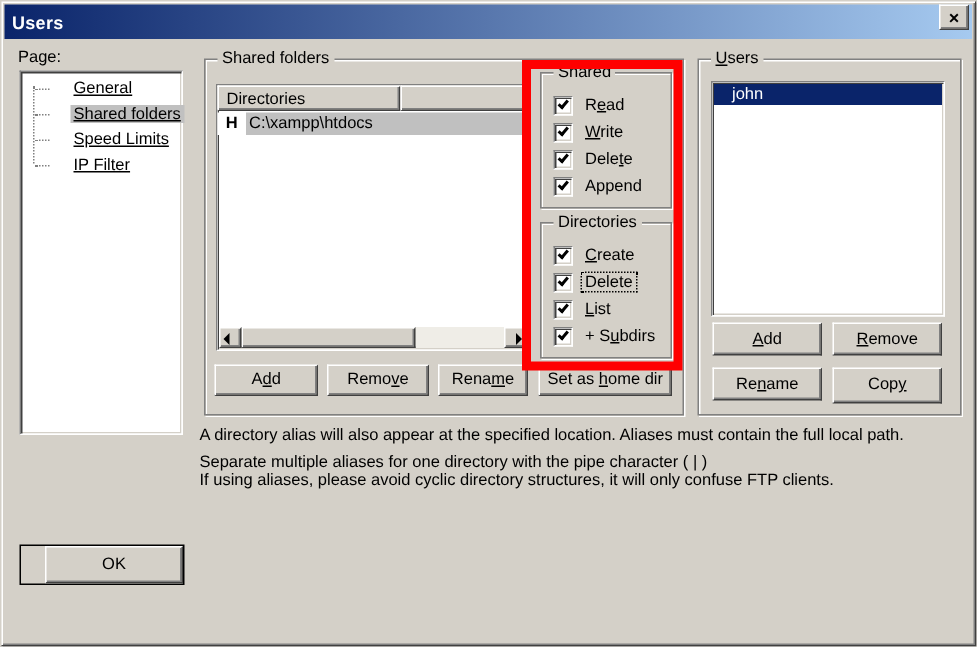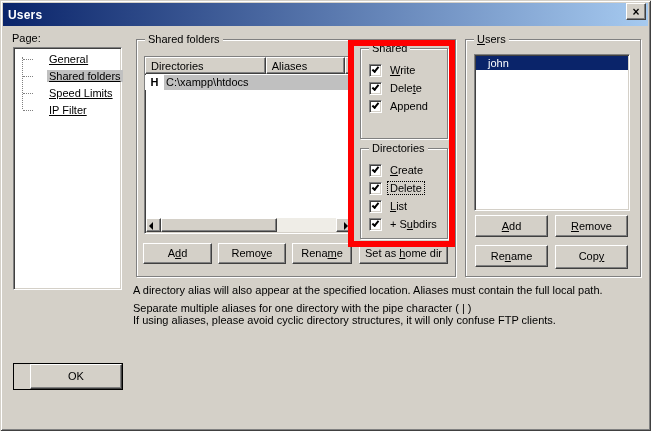--- a/index.html
+++ b/index.html
@@ -135,21 +135,20 @@
     <div class="tree-item"><span class="lbl">Speed Limits</span></div>
     <div class="tree-item"><span class="lbl">IP Filter</span></div>
   </div>
 
   <div class="groupbox sf-group">
     <span class="group-label">Shared folders</span>
 
     <div class="listview sunken">
       <div class="lv-header">
         <div class="lv-hcell raised" style="width:122px">Directories</div>
-        <div class="lv-hcell raised" style="width:80px">Aliases</div>
         <div class="lv-hcell raised" style="flex:1"></div>
       </div>
       <div class="lv-row">
         <span class="home-cell">H</span>
         <span class="dir-cell">C:\xampp\htdocs</span>
       </div>
       <div class="hscroll">
         <div class="scroll-btn raised">
             <span class="arrow-l"></span>
           </div>
@@ -160,20 +159,26 @@
           </div>
       </div>
     </div>
 
     <div class="groupbox files-group">
       <span class="group-label">Shared</span>
       <div class="cb-row">
         <span class="checkbox">
             <span class="tick"></span>
           </span>
+        <span class="cb-label">R<u>e</u>ad</span>
+      </div>
+      <div class="cb-row">
+        <span class="checkbox">
+            <span class="tick"></span>
+          </span>
         <span class="cb-label"><u>W</u>rite</span>
       </div>
       <div class="cb-row">
         <span class="checkbox">
             <span class="tick"></span>
           </span>
         <span class="cb-label">Dele<u>t</u>e</span>
       </div>
       <div class="cb-row">
         <span class="checkbox">

